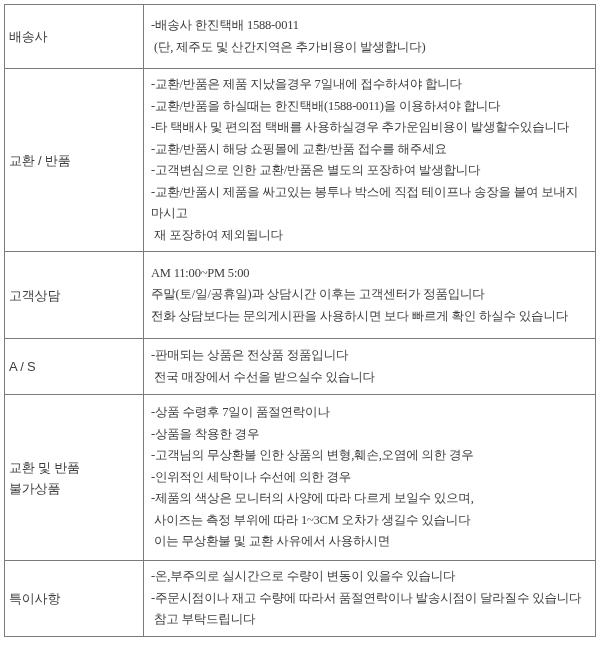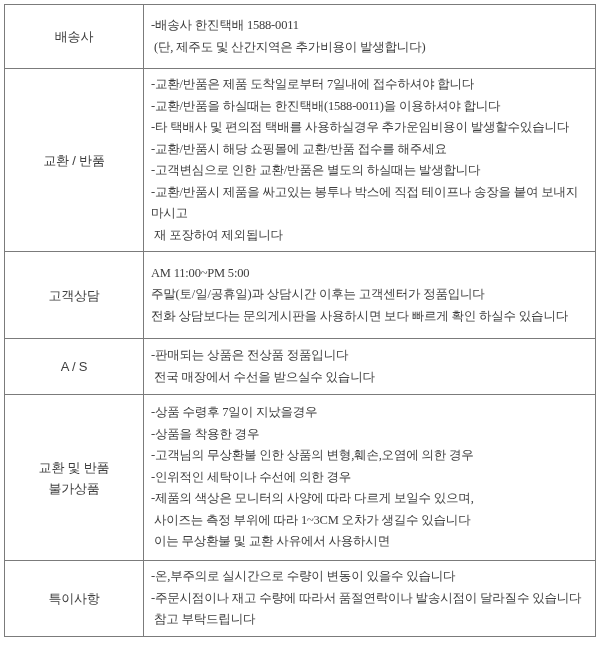--- a/index.html
+++ b/index.html
@@ -19,21 +19,21 @@
   }
   .info-table th,
   .info-table td {
     border: 1px solid var(--border-color, #7b7b7b);
     color: var(--text-color, #3d3d3d);
     font-weight: normal;
     background: var(--page-bg, #ffffff);
   }
   .info-table th {
     width: 139px;
-    text-align: center;
+    text-align: left;
     vertical-align: middle;
     font-size: 13px;
     line-height: 21px;
     padding: 0 4px;
     letter-spacing: -0.2px;
   }
   .info-table td {
     vertical-align: middle;
     padding: 5px 6px 5px 7px;
     font-size: 12.5px;
@@ -61,25 +61,25 @@
     <th>배송사</th>
     <td>
           <div class="content-line">-배송사 한진택배 1588-0011</div>
           <div class="content-line"> (단, 제주도 및 산간지역은 추가비용이 발생합니다)</div>
         </td>
   </tr>
 
   <tr>
     <th>교환 / 반품</th>
     <td>
-          <div class="content-line">-교환/반품은 제품 도착일로부터 7일내에 접수하셔야 합니다</div>
+          <div class="content-line">-교환/반품은 제품 지났을경우 7일내에 접수하셔야 합니다</div>
           <div class="content-line">-교환/반품을 하실때는 한진택배(1588-0011)을 이용하셔야 합니다</div>
           <div class="content-line">-타 택배사 및 편의점 택배를 사용하실경우 추가운임비용이 발생할수있습니다</div>
           <div class="content-line">-교환/반품시 해당 쇼핑몰에 교환/반품 접수를 해주세요</div>
-          <div class="content-line">-고객변심으로 인한 교환/반품은 별도의 하실때는 발생합니다</div>
+          <div class="content-line">-고객변심으로 인한 교환/반품은 별도의 포장하여 발생합니다</div>
           <div class="content-line">-교환/반품시 제품을 싸고있는 봉투나 박스에 직접 테이프나 송장을 붙여 보내지 마시고</div>
           <div class="content-line"> 재 포장하여 제외됩니다</div>
         </td>
   </tr>
 
   <tr>
     <th>고객상담</th>
     <td>
           <div class="content-line">AM 11:00~PM 5:00</div>
           <div class="content-line">주말(토/일/공휴일)과 상담시간 이후는 고객센터가 정품입니다</div>
@@ -91,21 +91,21 @@
     <th>A / S</th>
     <td>
           <div class="content-line">-판매되는 상품은 전상품 정품입니다</div>
           <div class="content-line"> 전국 매장에서 수선을 받으실수 있습니다</div>
         </td>
   </tr>
 
   <tr>
     <th>교환 및 반품<br>불가상품</th>
     <td>
-          <div class="content-line">-상품 수령후 7일이 지났을경우</div>
+          <div class="content-line">-상품 수령후 7일이 품절연락이나</div>
           <div class="content-line">-상품을 착용한 경우</div>
           <div class="content-line">-고객님의 무상환불 인한 상품의 변형,훼손,오염에 의한 경우</div>
           <div class="content-line">-인위적인 세탁이나 수선에 의한 경우</div>
           <div class="content-line">-제품의 색상은 모니터의 사양에 따라 다르게 보일수 있으며,</div>
           <div class="content-line"> 사이즈는 측정 부위에 따라 1~3CM 오차가 생길수 있습니다</div>
           <div class="content-line"> 이는 무상환불 및 교환 사유에서 사용하시면</div>
         </td>
   </tr>
 
   <tr>

